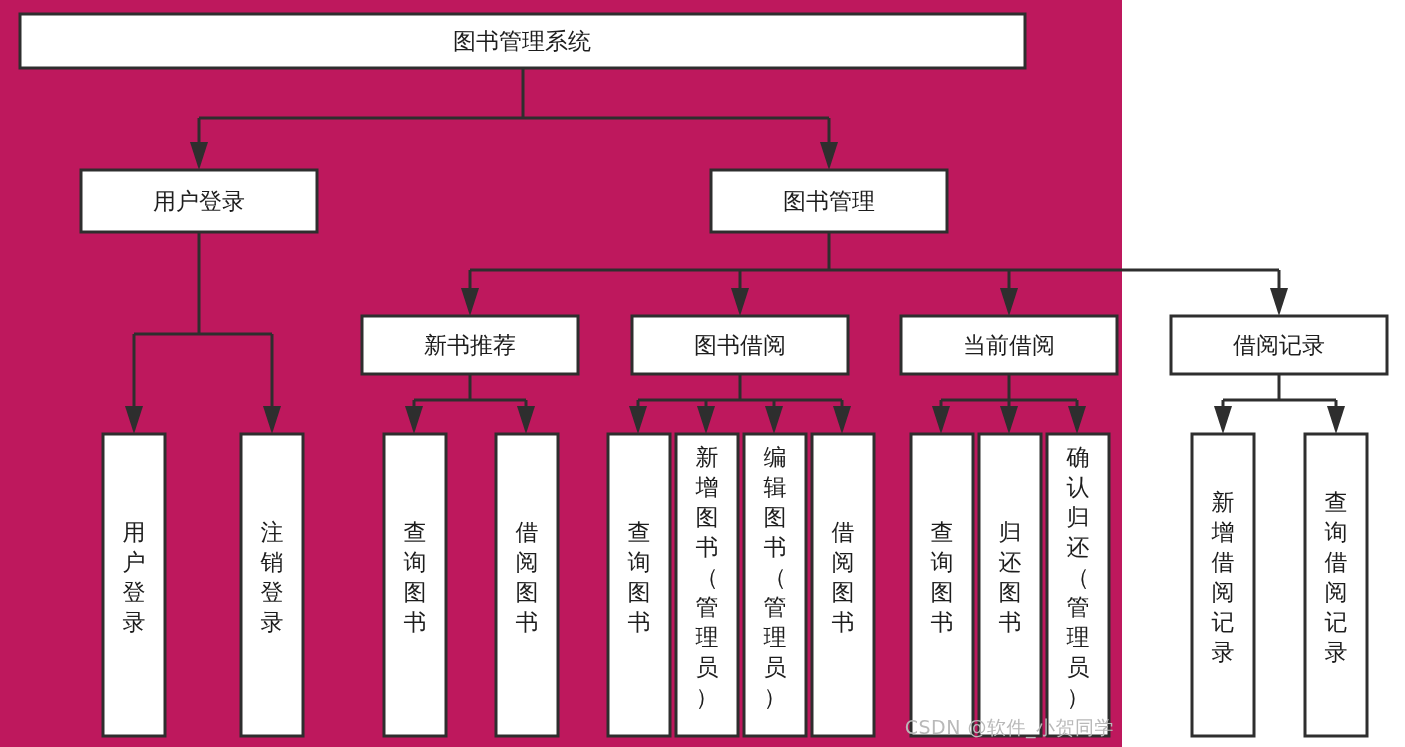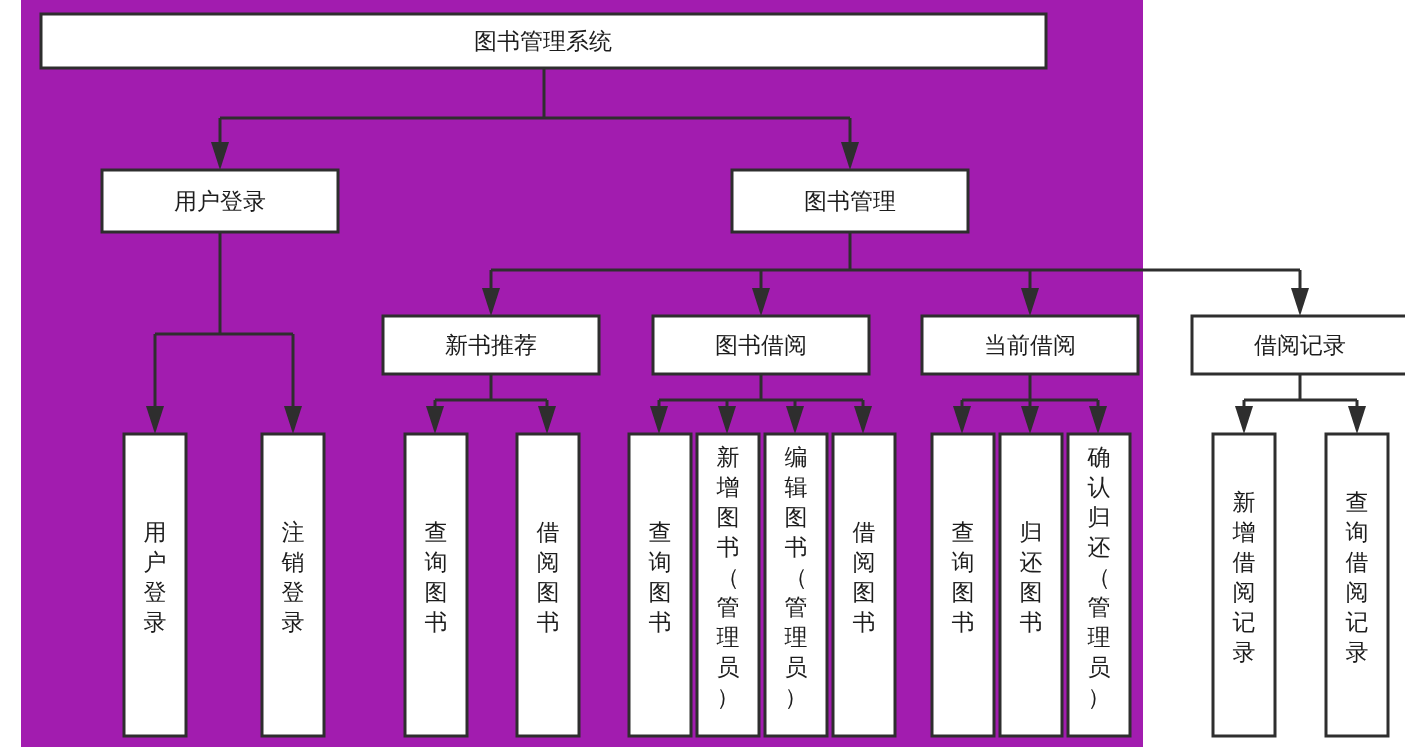--- a/index.html
+++ b/index.html
@@ -1,20 +1,20 @@
 <!DOCTYPE html>
 <html><head>
 <meta charset="utf-8">
 <style>
   html,body{margin:0;padding:0;background:#ffffff;}
   body{
     font-family:"Liberation Sans","DejaVu Sans",sans-serif;
     width:1405px;height:747px;overflow:hidden;
   }
-  #diagram-root{position:relative;width:1122px;height:747px;background:#a21caf;margin-left:21px;}
+  #diagram-root{position:relative;width:1122px;height:747px;background:#be185d;}
   svg.canvas{position:absolute;left:0;top:0;width:1405px;height:747px;display:block;}
 
   .node-box{
     fill:#ffffff;
     stroke:#2e2e2e;
     stroke-width:3;
   }
   .node-label{
     fill:#1d1d1d;
     font-family:"DejaVu Sans","Liberation Sans",sans-serif;
@@ -218,13 +218,14 @@
       <text class="leaf-label"><tspan x="1223" y="510">新</tspan><tspan x="1223" y="540">增</tspan><tspan x="1223" y="570">借</tspan><tspan x="1223" y="600">阅</tspan><tspan x="1223" y="630">记</tspan><tspan x="1223" y="660">录</tspan></text>
     </g>
 
     <g>
       <rect class="node-box" x="1305" y="434" width="62" height="302"></rect>
       <text class="leaf-label"><tspan x="1336" y="510">查</tspan><tspan x="1336" y="540">询</tspan><tspan x="1336" y="570">借</tspan><tspan x="1336" y="600">阅</tspan><tspan x="1336" y="630">记</tspan><tspan x="1336" y="660">录</tspan></text>
     </g>
 
   </svg>
 
+  <div class="watermark">CSDN @软件_小贺同学</div>
 </div>
 
 </body></html>

